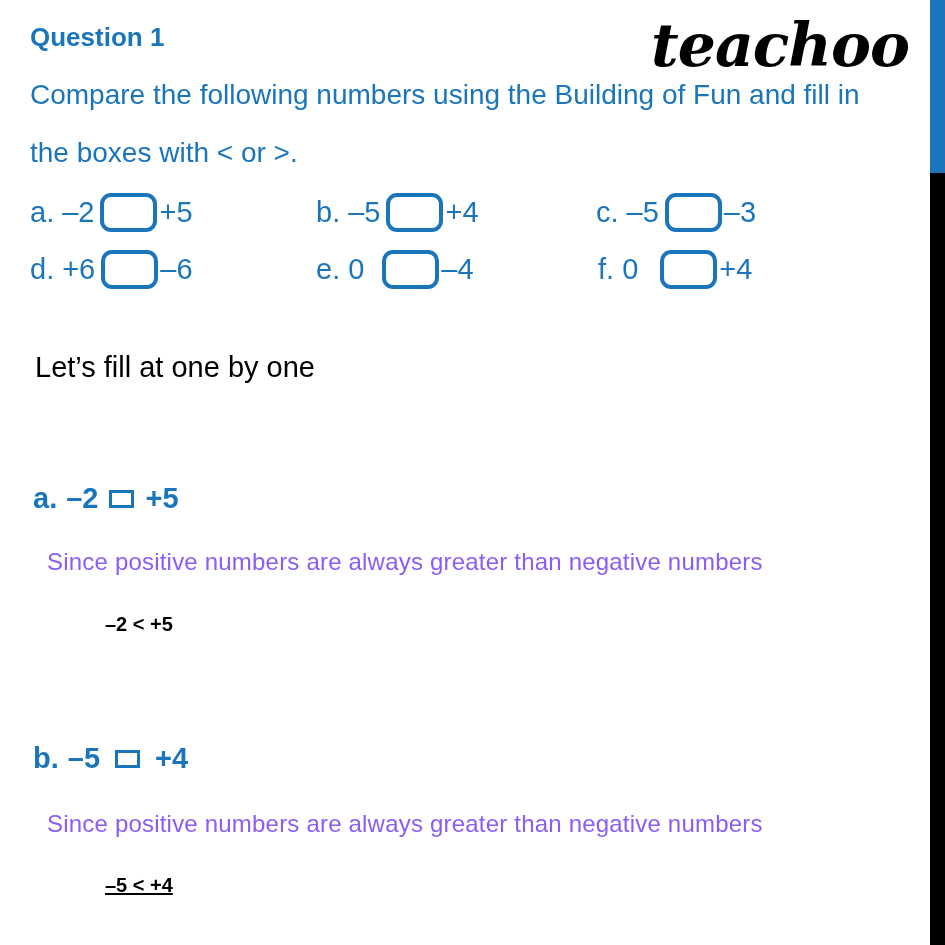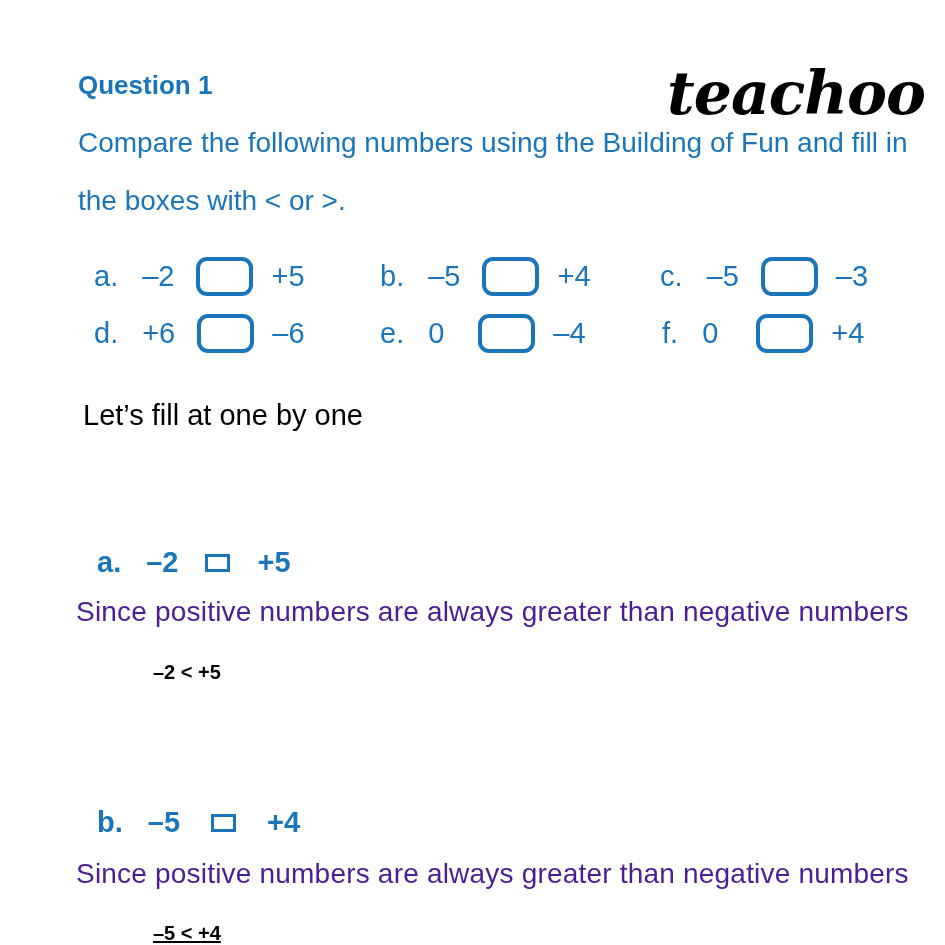--- a/index.html
+++ b/index.html
@@ -1,15 +1,15 @@
 <!DOCTYPE html>
 <html><head>
 <meta charset="utf-8">
 <style>
-  * { margin: 16px; padding: 0; box-sizing: border-box; }
+  * { margin: 0; padding: 0; box-sizing: border-box; }
   html, body { width: 945px; height: 945px; }
   body {
     position: relative;
     background: #ffffff;
     font-family: "Liberation Sans", sans-serif;
     color: #000000;
     overflow: hidden;
   }
   .abs { position: absolute; }
 
@@ -60,21 +60,21 @@
     display: inline-block;
     width: 25px; height: 18px;
     border: 3px solid #1b75bb;
     background: #ffffff;
     margin: 0 11px;
   }
   .heading-a { left: 33px; top: 482px; }
   .heading-b { left: 33px; top: 742px; }
   .heading-b .cmp-box { margin: 0 15px; }
 
-  .reason { left: 28px; font-size: 28px; color: #4c1d95; white-space: nowrap; letter-spacing: 0.2px; }
+  .reason { left: 47px; font-size: 24px; color: #8b5cf6; white-space: nowrap; letter-spacing: 0.2px; }
   .reason-a { top: 548px; }
   .reason-b { top: 810px; }
 
   .result { left: 105px; font-size: 20px; font-weight: bold; color: #000000; white-space: nowrap; }
   .result-a { top: 613px; }
   .result-b { top: 874px; text-decoration: underline; }
 </style>
 </head>
 <body>
 

